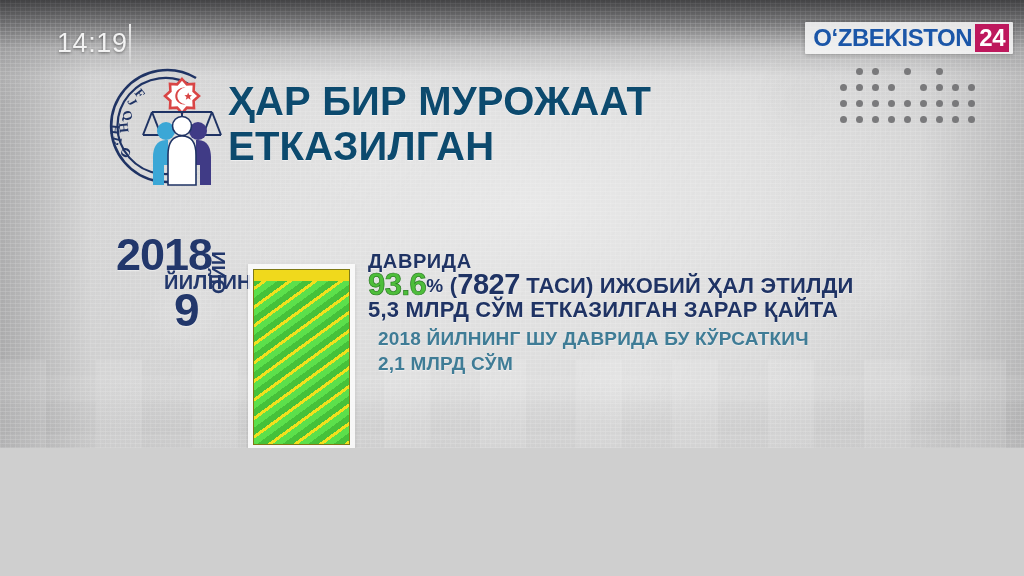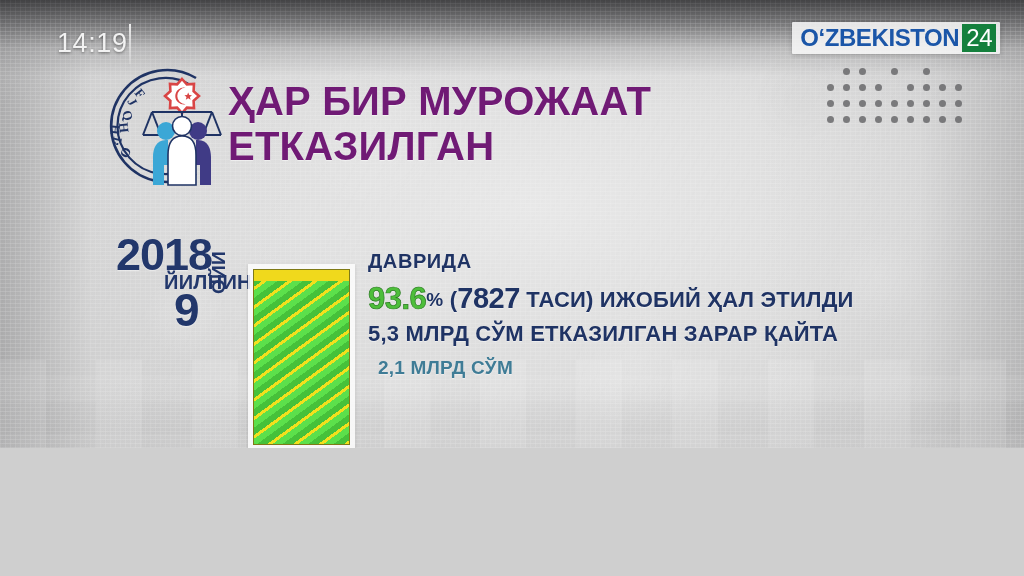--- a/index.html
+++ b/index.html
@@ -75,37 +75,37 @@
     text-shadow:0 1px 3px rgba(0,0,0,.45);
     font-family:"Liberation Sans", sans-serif;
   }
   #clock-divider {
     position:absolute; left:129px; top:24px;
     width:2px; height:40px;
     background:linear-gradient(to bottom, rgba(255,255,255,.85), rgba(255,255,255,.15));
   }
 
   
-  #channel-logo { position:absolute; right:24px; top:22px; }
+  #channel-logo { position:absolute; right:11px; top:22px; }
   #channel-wordmark {
     display:flex; align-items:stretch;
     background:rgba(248,248,248,.86);
     padding:2px 4px 2px 8px;
     border-radius:1px;
     box-shadow:0 1px 4px rgba(0,0,0,.22);
   }
   #channel-name {
     font-size:24px; font-weight:bold; letter-spacing:-.4px;
     color:#1B56A8;
     line-height:28px;
     font-family:"Liberation Sans", sans-serif;
   }
   #channel-number {
-    background:#15803d; color:#ffffff;
-    font-size:24px; font-weight:normal; line-height:28px;
+    background:#be185d; color:#ffffff;
+    font-size:24px; font-weight:bold; line-height:28px;
     padding:0 4px; margin-left:3px;
     letter-spacing:-.5px;
   }
   #dot-matrix {
     margin-top:9px; margin-left:30px;
     display:grid; grid-template-columns:repeat(9, 16px);
     grid-auto-rows:16px;
   }
   #dot-matrix i {
     width:7px; height:7px; border-radius:50%;
@@ -114,21 +114,21 @@
     display:block;
   }
   #dot-matrix i.off { opacity:0; }
 
   
   #program-seal { position:absolute; left:96px; top:60px; width:132px; height:132px; }
 
   
   #program-title {
     position:absolute; left:228px; top:79px;
-    color:#701a75;
+    color:#0c4a6e;
     font-weight:bold;
     font-size:40px; line-height:45px;
     letter-spacing:.2px;
     text-shadow:0 1px 1px rgba(255,255,255,.55);
   }
   #program-title .l2 { display:block; }
 
   
   #year-block { position:absolute; left:116px; top:232px; width:160px; height:110px; }
   #year-value {
@@ -184,24 +184,24 @@
   }
 
   
   #stat-panel { position:absolute; left:368px; top:250px; width:600px; }
   #stat-heading {
     font-size:20px; font-weight:bold; color:#1F3364;
     letter-spacing:.6px; line-height:22px;
     text-shadow:0 1px 1px rgba(255,255,255,.5);
   }
   #stat-body {
-    margin-top:9px;
+    margin-top:0;
     color:#1F3364;
     font-weight:bold;
-    font-size:22px; line-height:34px;
+    font-size:22px; line-height:24px;
     letter-spacing:.2px;
     text-shadow:0 1px 1px rgba(255,255,255,.5);
   }
   #stat-percent {
     color:#4DBE3A;
     font-size:31px; font-weight:bold;
     letter-spacing:-.5px;
     -webkit-text-stroke:.7px #2a7a22;
     vertical-align:-2px;
   }
@@ -351,17 +351,18 @@
     <div id="stat-heading">ДАВРИДА</div>
     <div id="stat-body">
       <span class="stat-line">
         <span id="stat-percent" style="color: rgb(77, 190, 58);">93.6</span><span id="stat-percent-sign">%</span>
         <span id="stat-count-open">(</span><span id="stat-count">7827</span>
         <span id="stat-line1-tail">ТАСИ) ИЖОБИЙ ҲАЛ ЭТИЛДИ</span>
       </span>
       <span class="stat-line">5,3 МЛРД СЎМ ЕТКАЗИЛГАН ЗАРАР ҚАЙТА</span>
     </div>
     <div id="stat-compare">
+      <span class="cmp-line">2018 ЙИЛНИНГ ШУ ДАВРИДА БУ КЎРСАТКИЧ</span>
       <span class="cmp-line">2,1 МЛРД СЎМ</span>
     </div>
   </div>
 
 </div>
 
 </body></html>

